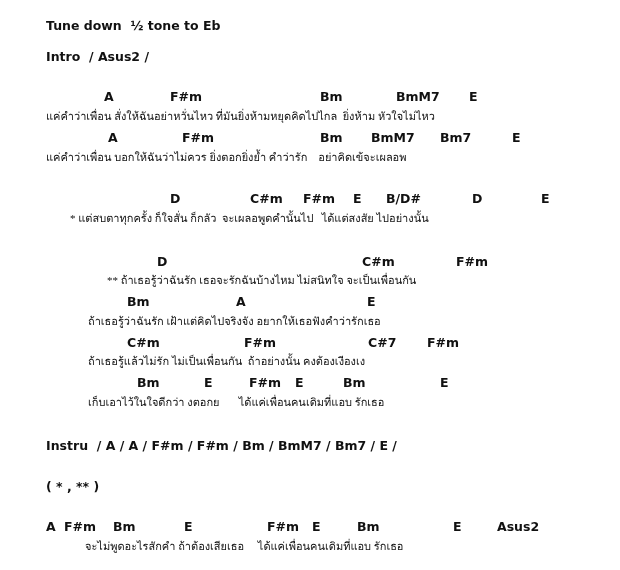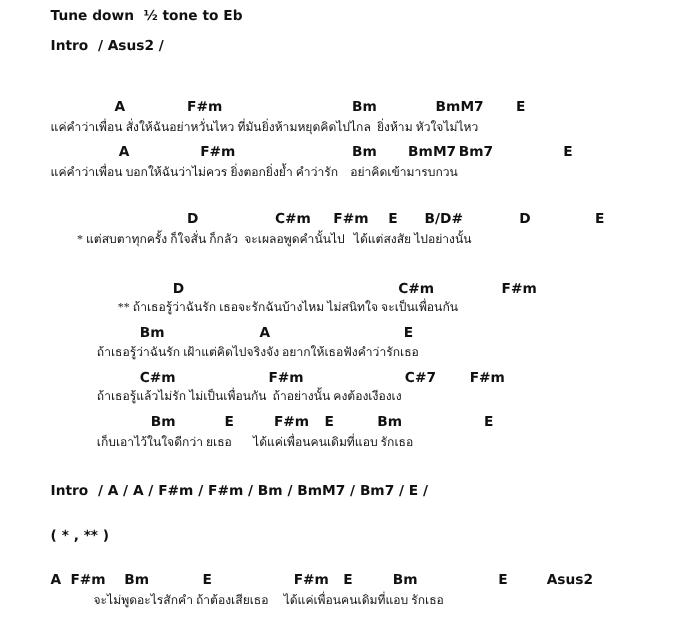--- a/index.html
+++ b/index.html
@@ -6,41 +6,41 @@
     body { width: 620px; height: 570px; position: relative; overflow: hidden;
            font-family: "DejaVu Sans", "Liberation Sans", sans-serif; color: #111; }
     .line { position: absolute; white-space: pre; line-height: 1; }
     .bold { font-weight: bold; font-size: 12.5px; }
     .chord { position: absolute; font-weight: bold; font-size: 12.5px; white-space: pre; line-height: 1; }
     .lyric { font-size: 11px; font-family: Liberation Serif, serif; }
   </style>
 </head>
 <body>
 
-<div class="line bold" style="left:46px; top:8px;">Tune down  ½ tone to Eb</div>
-<div class="line bold" style="left:46px; top:35px;">Intro  / Asus2 /</div>
+<div class="line bold" style="left:46px; top:20px;">Tune down  ½ tone to Eb</div>
+<div class="line bold" style="left:46px; top:51px;">Intro  / Asus2 /</div>
 
 <div>
   <span class="chord" style="left:104px; top:91px;">A</span>
   <span class="chord" style="left:170px; top:91px;">F#m</span>
   <span class="chord" style="left:320px; top:91px;">Bm</span>
   <span class="chord" style="left:396px; top:91px;">BmM7</span>
   <span class="chord" style="left:469px; top:91px;">E</span>
 </div>
 <div class="line lyric" style="left:46px; top:111px;">แค่คำว่าเพื่อน สั่งให้ฉันอย่าหวั่นไหว ที่มันยิ่งห้ามหยุดคิดไปไกล  ยิ่งห้าม หัวใจไม่ไหว</div>
 
 <div>
   <span class="chord" style="left:108px; top:132px;">A</span>
   <span class="chord" style="left:182px; top:132px;">F#m</span>
   <span class="chord" style="left:320px; top:132px;">Bm</span>
   <span class="chord" style="left:371px; top:132px;">BmM7</span>
-  <span class="chord" style="left:417px; top:132px;">Bm7</span>
+  <span class="chord" style="left:440px; top:132px;">Bm7</span>
   <span class="chord" style="left:512px; top:132px;">E</span>
 </div>
-<div class="line lyric" style="left:46px; top:152px;">แค่คำว่าเพื่อน บอกให้ฉันว่าไม่ควร ยิ่งตอกยิ่งย้ำ คำว่ารัก    อย่าคิดเข้ามารบกวน</div>
+<div class="line lyric" style="left:46px; top:152px;">แค่คำว่าเพื่อน บอกให้ฉันว่าไม่ควร ยิ่งตอกยิ่งย้ำ คำว่ารัก    อย่าคิดเข้จะเผลอพ</div>
 
 <div>
   <span class="chord" style="left:170px; top:193px;">D</span>
   <span class="chord" style="left:250px; top:193px;">C#m</span>
   <span class="chord" style="left:303px; top:193px;">F#m</span>
   <span class="chord" style="left:353px; top:193px;">E</span>
   <span class="chord" style="left:386px; top:193px;">B/D#</span>
   <span class="chord" style="left:472px; top:193px;">D</span>
   <span class="chord" style="left:541px; top:193px;">E</span>
 </div>
@@ -69,23 +69,23 @@
 <div class="line lyric" style="left:88px; top:356px;">ถ้าเธอรู้แล้วไม่รัก ไม่เป็นเพื่อนกัน  ถ้าอย่างนั้น คงต้องเงีองเง</div>
 
 <div>
   <span class="chord" style="left:137px; top:377px;">Bm</span>
   <span class="chord" style="left:204px; top:377px;">E</span>
   <span class="chord" style="left:249px; top:377px;">F#m</span>
   <span class="chord" style="left:295px; top:377px;">E</span>
   <span class="chord" style="left:343px; top:377px;">Bm</span>
   <span class="chord" style="left:440px; top:377px;">E</span>
 </div>
-<div class="line lyric" style="left:88px; top:397px;">เก็บเอาไว้ในใจดีกว่า ยเธอ       ได้แค่เพื่อนคนเดิมที่แอบ รักเธอ</div>
+<div class="line lyric" style="left:88px; top:397px;">เก็บเอาไว้ในใจดีกว่า งตอกย       ได้แค่เพื่อนคนเดิมที่แอบ รักเธอ</div>
 
-<div class="line bold" style="left:46px; top:440px;">Intro  / A / A / F#m / F#m / Bm / BmM7 / Bm7 / E /</div>
+<div class="line bold" style="left:46px; top:440px;">Instru  / A / A / F#m / F#m / Bm / BmM7 / Bm7 / E /</div>
 
 <div class="line bold" style="left:46px; top:481px;">( * , ** )</div>
 
 <div>
   <span class="chord" style="left:46px; top:521px;">A</span>
   <span class="chord" style="left:64px; top:521px;">F#m</span>
   <span class="chord" style="left:113px; top:521px;">Bm</span>
   <span class="chord" style="left:184px; top:521px;">E</span>
   <span class="chord" style="left:267px; top:521px;">F#m</span>
   <span class="chord" style="left:312px; top:521px;">E</span>

